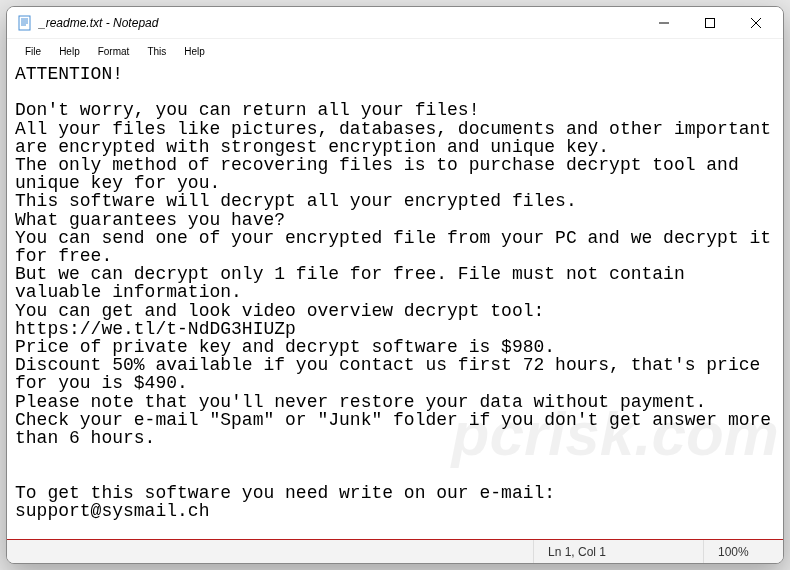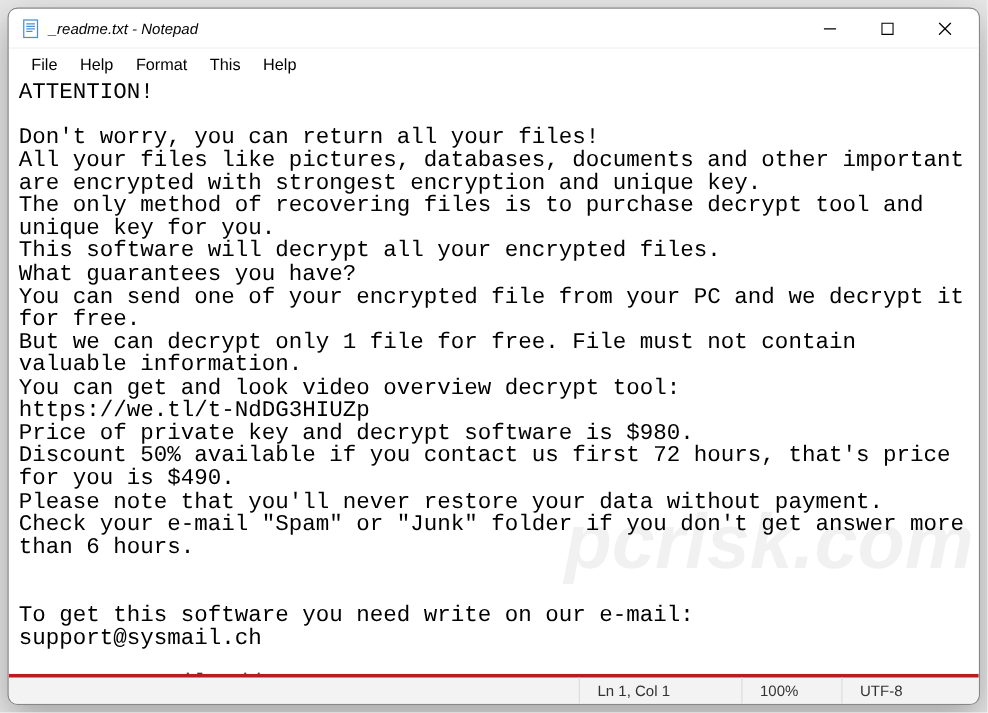--- a/index.html
+++ b/index.html
@@ -57,21 +57,21 @@
       color: #000;
     }
     .winbtn svg { display: block; }
     .menubar {
       height: 24px;
       background: #ffffff;
       display: flex;
       align-items: center;
       gap: 2px;
       padding: 0 10px;
-      font-size: 13px;
+      font-size: 10px;
       color: #000;
     }
     .menu-item {
       padding: 2px 8px;
     }
     .content {
       flex: 1;
       background: #ffffff;
       overflow: hidden;
       position: relative;
@@ -93,25 +93,26 @@
       font-weight: 700;
       color: rgba(0,0,0,0.055);
       font-style: italic;
       letter-spacing: 0px;
       pointer-events: none;
       font-family: Arial, sans-serif;
     }
     .statusbar {
       height: 24px;
       background: #f3f3f3;
-      border-top: 3px solid #b91c1c;
+      border-top: 1px solid #b91c1c;
       display: flex;
       align-items: stretch;
       font-size: 12px;
       color: #333;
+      gap: 40px;
     }
     .status-spacer { flex: 1; }
     .status-cell {
       border-left: 1px solid #ddd;
       padding: 0 14px;
       display: flex;
       align-items: center;
       min-width: 80px;
     }
     .status-cell.wide { min-width: 130px; }
@@ -187,16 +188,15 @@
 
 Your personal ID:
 0429JsfkjnsHtbiV4wekISVdQPxZjPeFd5YQsg3bDgulyoiwmN</div>
     <div class="watermark">pcrisk.com</div>
   </div>
 
   <div class="statusbar">
     <div class="status-spacer"></div>
     <div class="status-cell wide">Ln 1, Col 1</div>
     <div class="status-cell">100%</div>
-    <div class="status-cell enc">UTF-8</div>
   </div>
 
 </div>
 
 </body></html>

